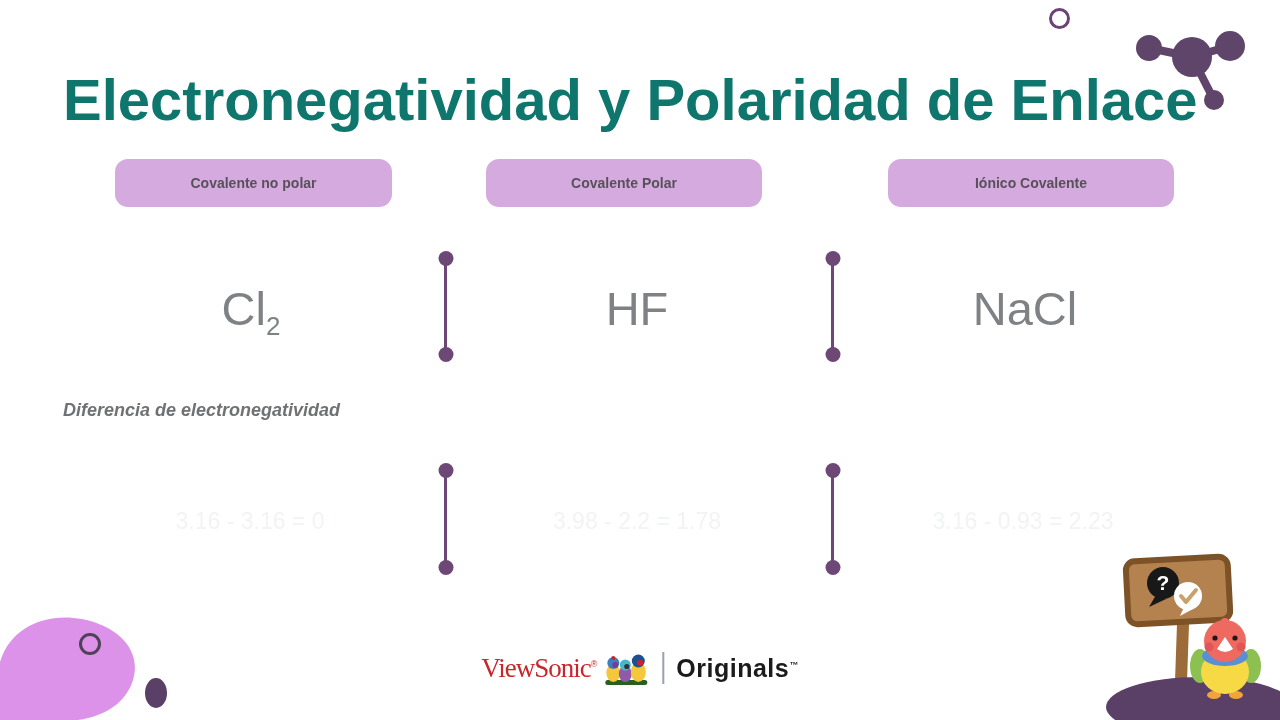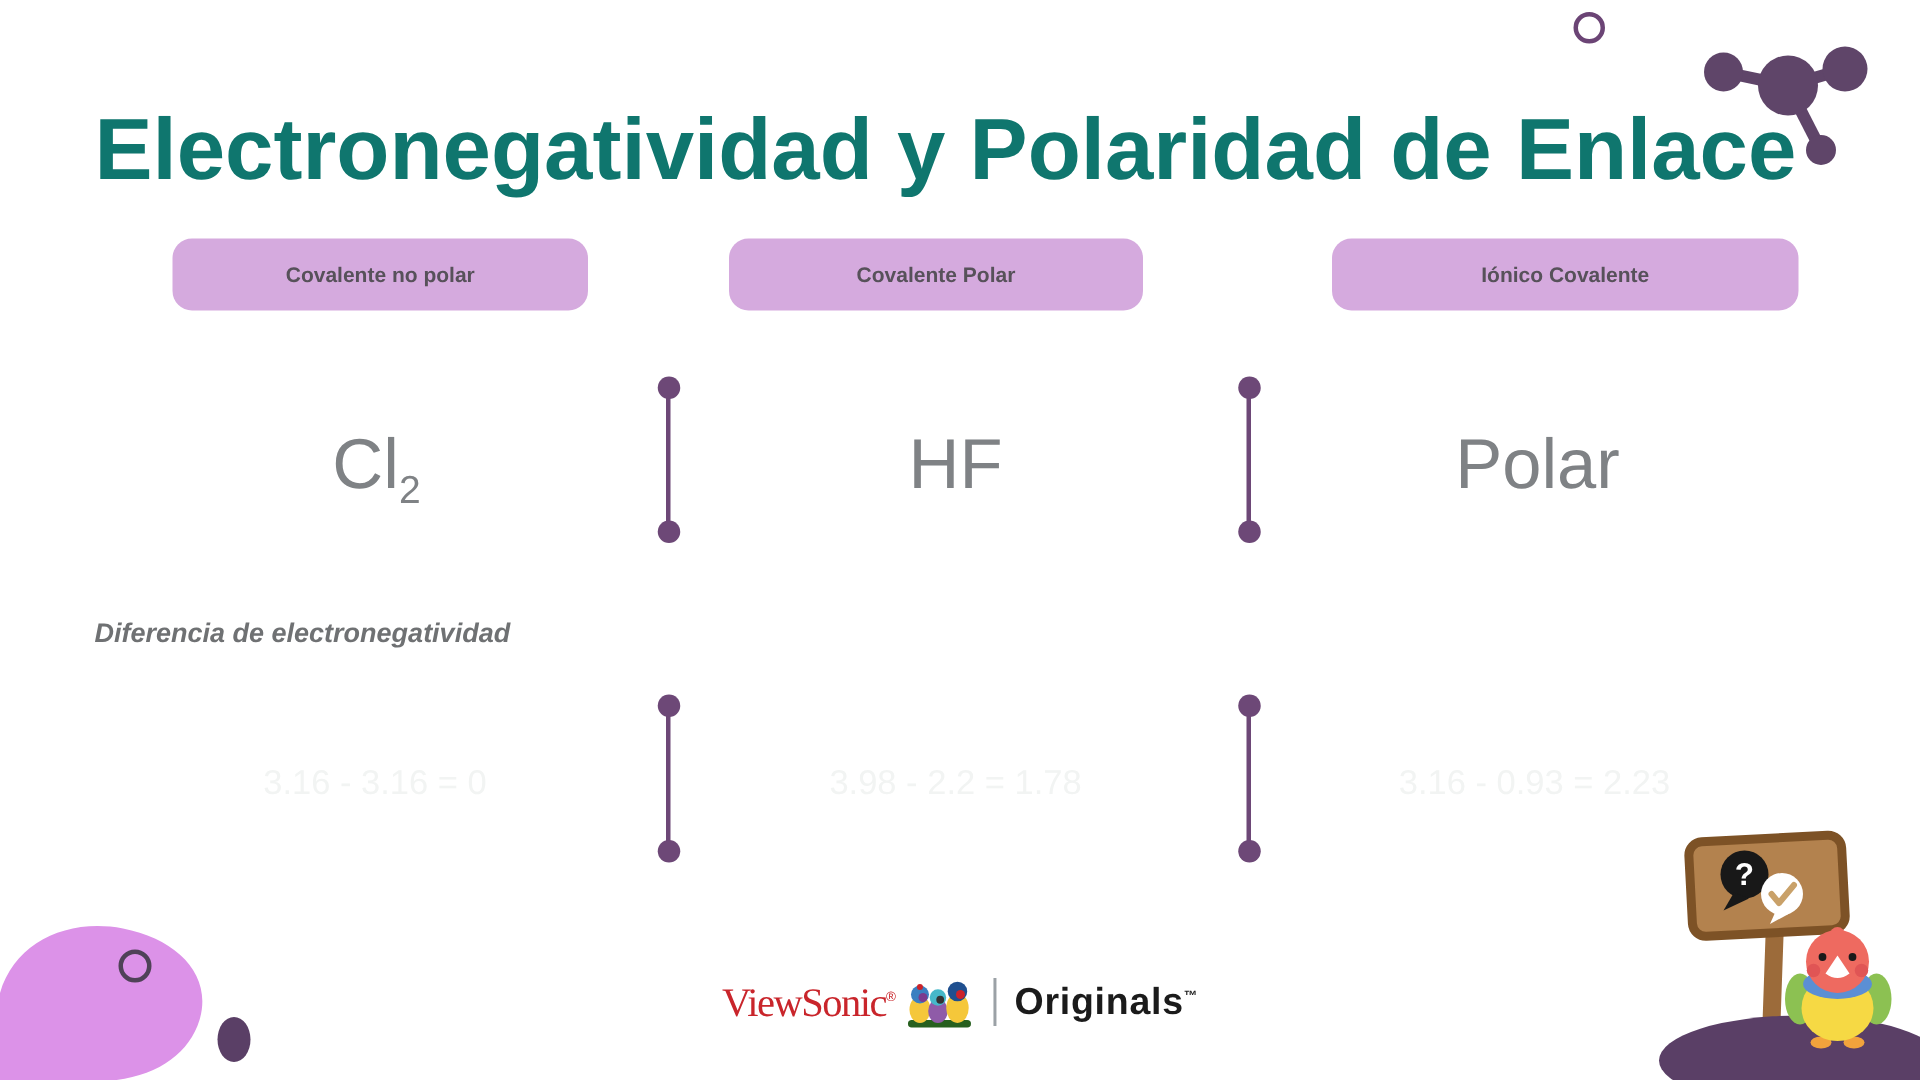--- a/index.html
+++ b/index.html
@@ -16,42 +16,42 @@
     letter-spacing:0px; white-space:nowrap;
   }
   
   .pill {
     position:absolute; top:159px; height:48px; border-radius:13px;
     background:#d5aade; display:flex; align-items:center; justify-content:center;
   }
   .pill span { font-size:14px; font-weight:700; color:#57515a; }
   .pill.p1 { left:115px; width:277px; }
   .pill.p2 { left:486px; width:276px; }
-  .pill.p3 { left:888px; width:311px; }
+  .pill.p3 { left:888px; width:286px; }
   
   .formula {
     position:absolute; top:284px; transform:translateX(-50%);
     font-size:47px; color:#7f8285; line-height:50px; white-space:nowrap;
   }
   .formula sub { font-size:26px; }
   .f1 { left:251px; } .f2 { left:637px; } .f3 { left:1025px; }
   
   .vdiv { position:absolute; width:3px; background:#6d4877; }
   .vdiv::before, .vdiv::after {
     content:""; position:absolute; left:50%; transform:translateX(-50%);
     width:15px; height:15px; border-radius:50%; background:#6d4877;
   }
   .vdiv::before { top:-7px; } .vdiv::after { bottom:-7px; }
   .vd-u1 { left:444px; top:258px; height:97px; }
   .vd-u2 { left:831px; top:258px; height:97px; }
   .vd-l1 { left:444px; top:470px; height:98px; }
   .vd-l2 { left:831px; top:470px; height:98px; }
   
   .subtitle {
-    position:absolute; left:63px; top:412px;
+    position:absolute; left:63px; top:400px;
     font-size:18px; font-style:italic; font-weight:600; color:#6f7173;
   }
   
   .equation {
     position:absolute; top:508px; transform:translateX(-50%);
     font-size:23px; color:#f2f4f3; white-space:nowrap; font-weight:400;
   }
   .e1 { left:250px; } .e2 { left:637px; } .e3 { left:1023px; }
   
   .ring-top {
@@ -101,21 +101,21 @@
   </div>
   <div class="pill p2">
     <span>Covalente Polar</span>
   </div>
   <div class="pill p3">
     <span>Iónico Covalente</span>
   </div>
 
   <div class="formula f1"><span>Cl</span><sub>2</sub></div>
   <div class="formula f2"><span>HF</span></div>
-  <div class="formula f3"><span>Polar</span></div>
+  <div class="formula f3"><span>NaCl</span></div>
 
   <div class="vdiv vd-u1"></div>
   <div class="vdiv vd-u2"></div>
   <div class="vdiv vd-l1"></div>
   <div class="vdiv vd-l2"></div>
 
   <div class="subtitle">Diferencia de electronegatividad</div>
 
   <div class="equation e1">3.16 - 3.16 = 0</div>
   <div class="equation e2">3.98 - 2.2 = 1.78</div>

